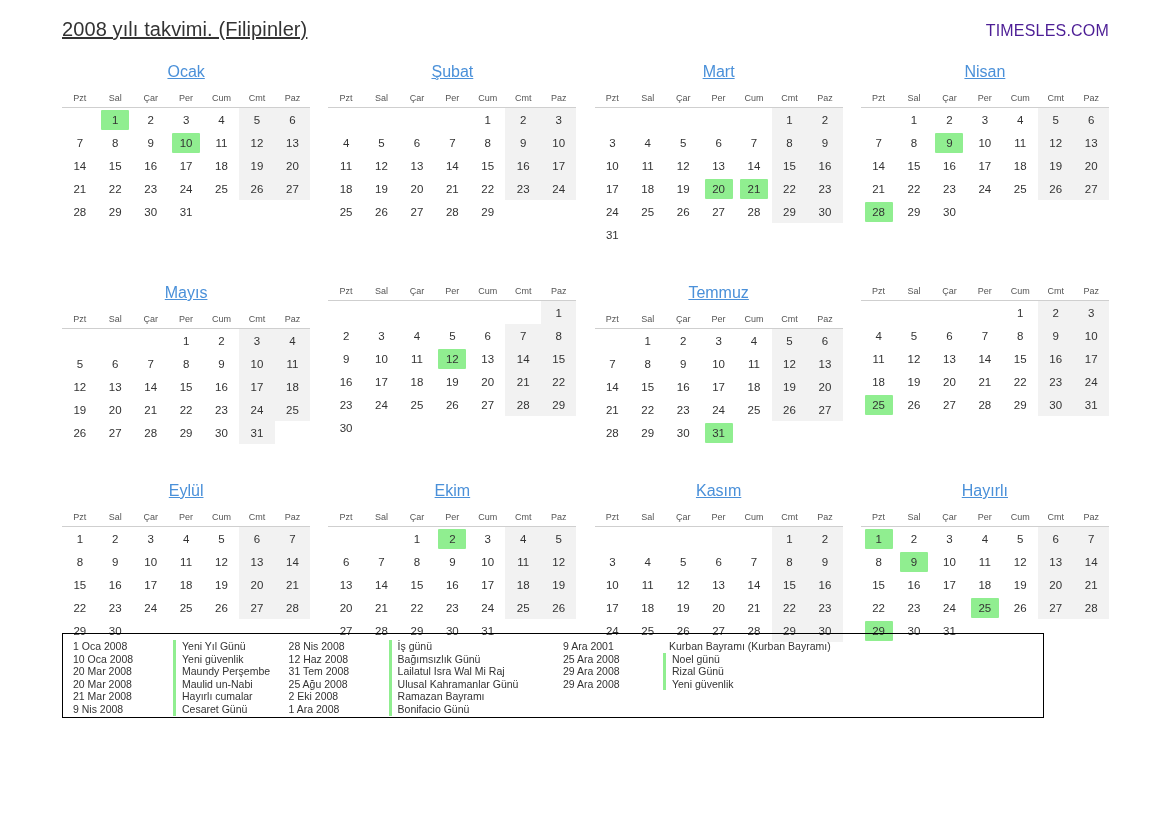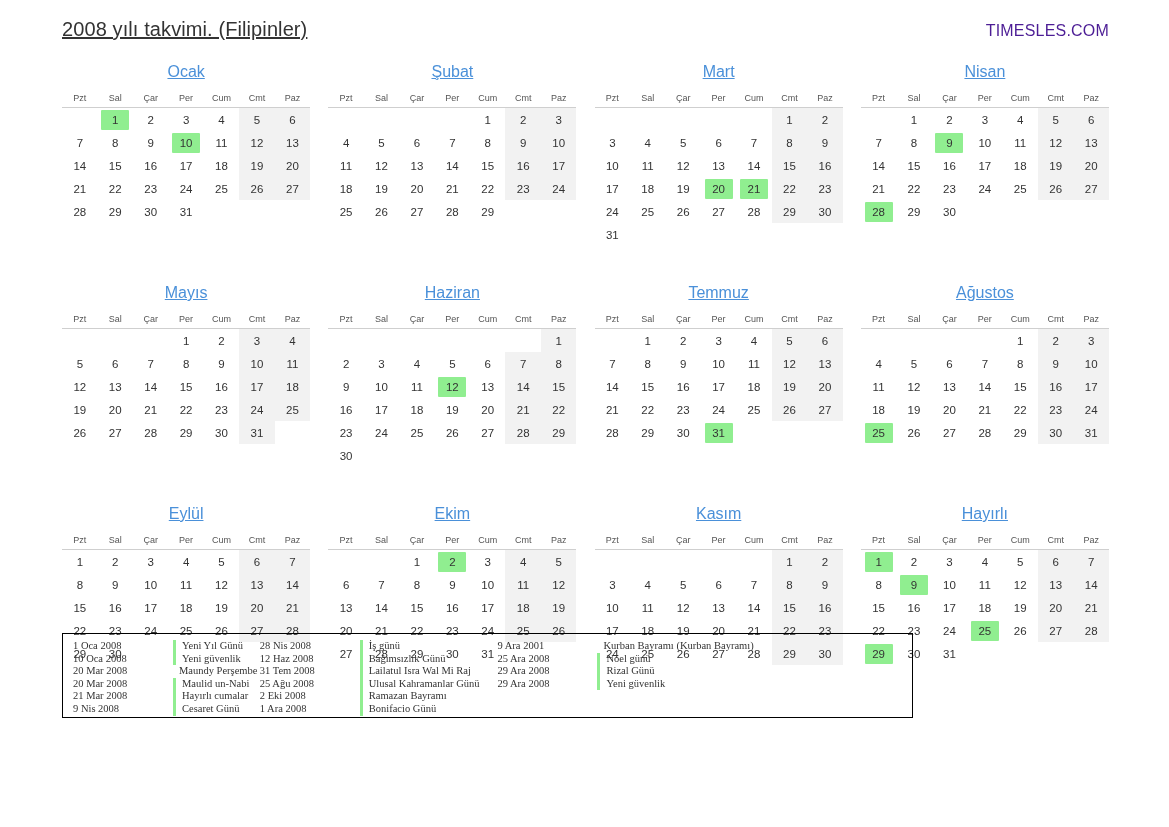--- a/index.html
+++ b/index.html
@@ -93,27 +93,26 @@
     padding: 1px 3px;
     border-radius: 1px;
   }
   td.holiday .num {
     background: #90ee90;
   }
   .legend {
     position: absolute;
     left: 62px;
     top: 633px;
-    width: 851px;
+    width: 982px;
     height: 85px;
     border: 1px solid #000000;
     box-sizing: border-box;
     display: flex;
     padding: 6px 0 0 0;
-    font-family: Liberation Serif, serif;
   }
   .legend-col {
     display: flex;
     flex-direction: column;
     box-sizing: border-box;
   }
   .legend-col.c0 { width: 22%; padding-left: 10px; }
   .legend-col.c1 { width: 28%; padding-left: 10px; }
   .legend-col.c2 { width: 22%; padding-left: 10px; }
   .legend-row {
@@ -467,21 +466,20 @@
               <td class=""><span class="num">28</span></td>
               <td class=""><span class="num">29</span></td>
               <td class=""><span class="num">30</span></td>
               <td class="weekend"><span class="num">31</span></td>
               <td class="empty">&nbsp;</td>
             </tr>
           </tbody>
         </table>
       </div>
       <div class="month">
-        <div class="month-name">Haziran</div>
         <table class="cal">
           <thead>
             <tr>
               <th>Pzt</th>
               <th>Sal</th>
               <th>Çar</th>
               <th>Per</th>
               <th>Cum</th>
               <th>Cmt</th>
               <th>Paz</th>
@@ -602,21 +600,20 @@
               <td class=""><span class="num">30</span></td>
               <td class="holiday"><span class="num">31</span></td>
               <td class="empty">&nbsp;</td>
               <td class="empty">&nbsp;</td>
               <td class="empty">&nbsp;</td>
             </tr>
           </tbody>
         </table>
       </div>
       <div class="month">
-        <div class="month-name">Ağustos</div>
         <table class="cal">
           <thead>
             <tr>
               <th>Pzt</th>
               <th>Sal</th>
               <th>Çar</th>
               <th>Per</th>
               <th>Cum</th>
               <th>Cmt</th>
               <th>Paz</th>

